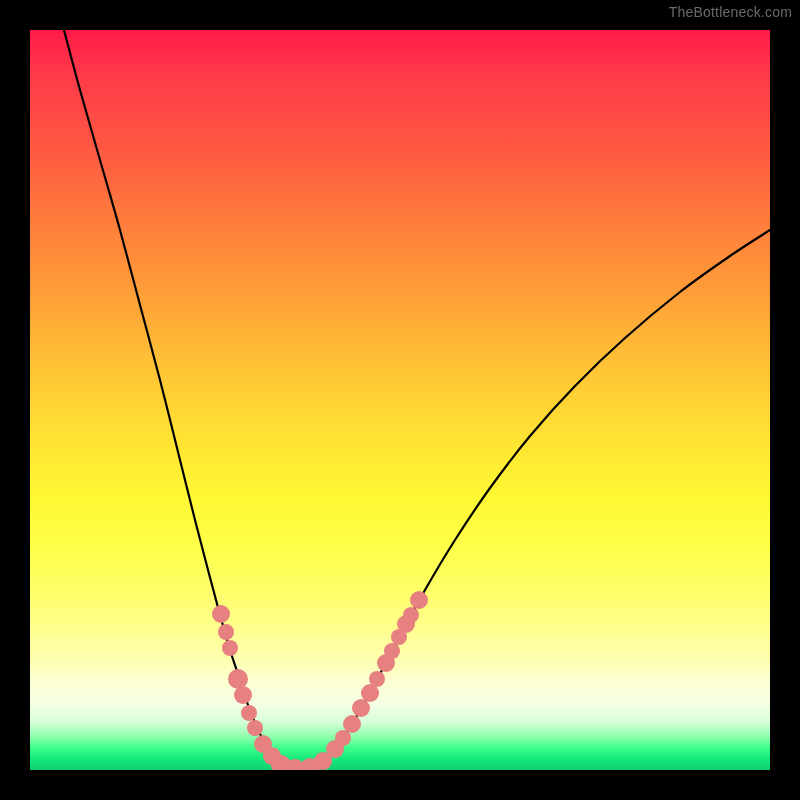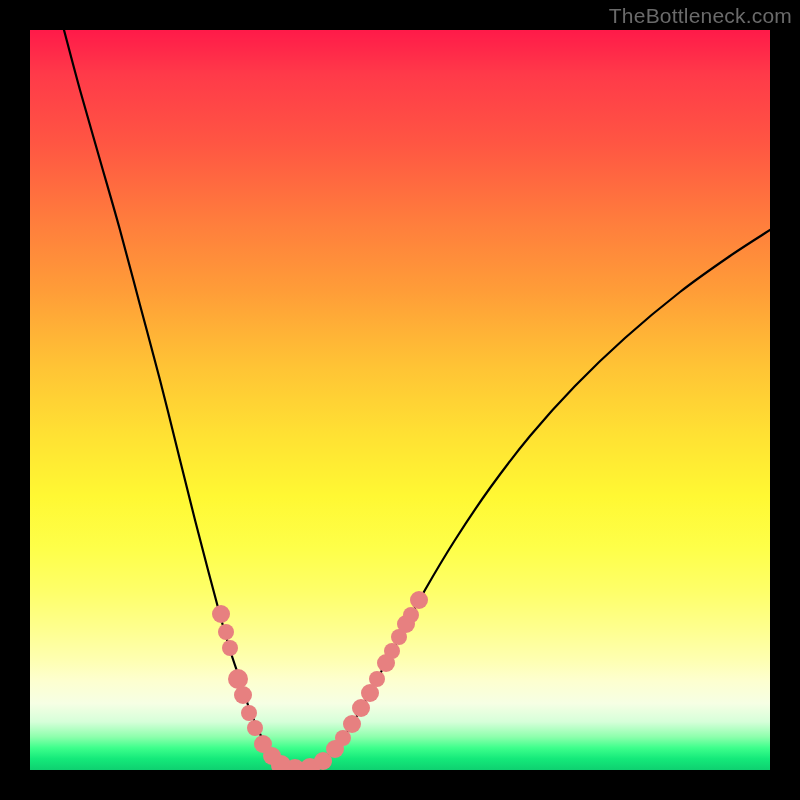--- a/index.html
+++ b/index.html
@@ -50,21 +50,21 @@
       #3eff8c 97%,
       #14e97a 98.5%,
       #0fd070 100%
     );
   }
   .watermark {
     position: absolute;
     top: 4px;
     right: 8px;
     color: #6a6a6a;
-    font-size: 21px;
+    font-size: 14px;
     font-weight: 500;
     letter-spacing: 0.2px;
     z-index: 10;
     user-select: none;
   }
   svg.curve {
     position: absolute;
     left: 0; top: 0;
     width: 740px; height: 740px;
   }

